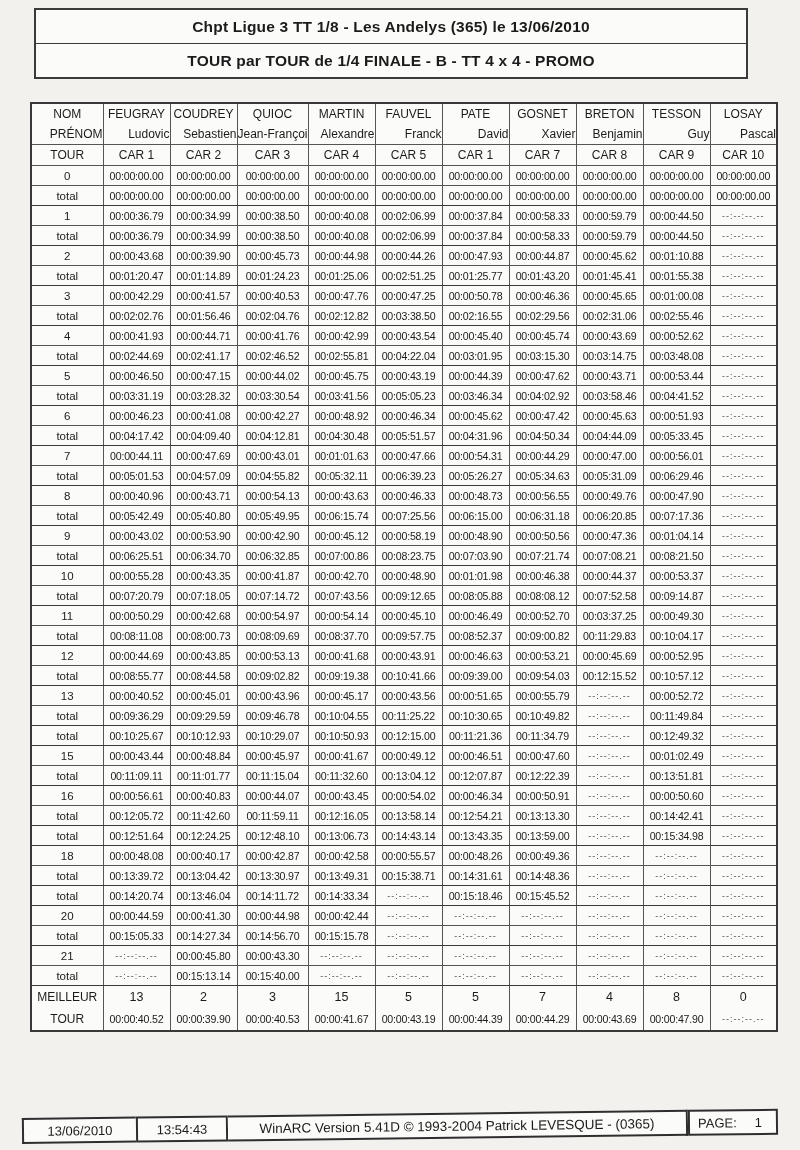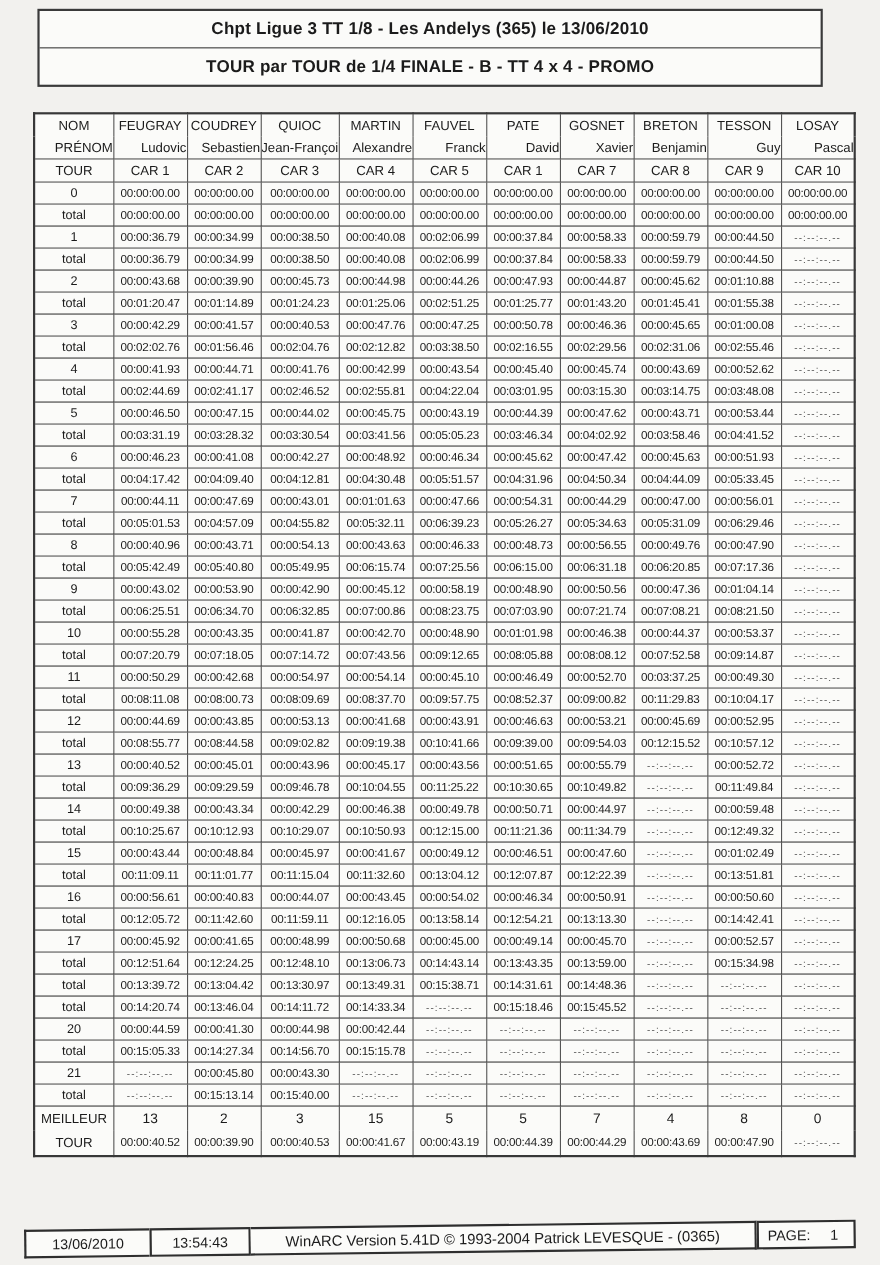--- a/index.html
+++ b/index.html
@@ -476,33 +476,20 @@
         <td>00:09:29.59</td>
         <td>00:09:46.78</td>
         <td>00:10:04.55</td>
         <td>00:11:25.22</td>
         <td>00:10:30.65</td>
         <td>00:10:49.82</td>
         <td class="dash">--:--:--.--</td>
         <td>00:11:49.84</td>
         <td class="dash">--:--:--.--</td>
       </tr>
-      <tr class="lap-row">
-        <td class="rowhead">14</td>
-        <td>00:00:49.38</td>
-        <td>00:00:43.34</td>
-        <td>00:00:42.29</td>
-        <td>00:00:46.38</td>
-        <td>00:00:49.78</td>
-        <td>00:00:50.71</td>
-        <td>00:00:44.97</td>
-        <td class="dash">--:--:--.--</td>
-        <td>00:00:59.48</td>
-        <td class="dash">--:--:--.--</td>
-      </tr>
       <tr class="total-row">
         <td class="rowhead">total</td>
         <td>00:10:25.67</td>
         <td>00:10:12.93</td>
         <td>00:10:29.07</td>
         <td>00:10:50.93</td>
         <td>00:12:15.00</td>
         <td>00:11:21.36</td>
         <td>00:11:34.79</td>
         <td class="dash">--:--:--.--</td>
@@ -554,44 +541,44 @@
         <td>00:11:42.60</td>
         <td>00:11:59.11</td>
         <td>00:12:16.05</td>
         <td>00:13:58.14</td>
         <td>00:12:54.21</td>
         <td>00:13:13.30</td>
         <td class="dash">--:--:--.--</td>
         <td>00:14:42.41</td>
         <td class="dash">--:--:--.--</td>
       </tr>
-      <tr class="lap-row">
-        <td class="rowhead">17</td>
-        <td>00:00:45.92</td>
-        <td>00:00:41.65</td>
-        <td>00:00:48.99</td>
-        <td>00:00:50.68</td>
-        <td>00:00:45.00</td>
-        <td>00:00:49.14</td>
-        <td>00:00:45.70</td>
-        <td class="dash">--:--:--.--</td>
-        <td>00:00:52.57</td>
-        <td class="dash">--:--:--.--</td>
-      </tr>
       <tr class="total-row">
         <td class="rowhead">total</td>
         <td>00:12:51.64</td>
         <td>00:12:24.25</td>
         <td>00:12:48.10</td>
         <td>00:13:06.73</td>
         <td>00:14:43.14</td>
         <td>00:13:43.35</td>
         <td>00:13:59.00</td>
         <td class="dash">--:--:--.--</td>
         <td>00:15:34.98</td>
+        <td class="dash">--:--:--.--</td>
+      </tr>
+      <tr class="lap-row">
+        <td class="rowhead">18</td>
+        <td>00:00:48.08</td>
+        <td>00:00:40.17</td>
+        <td>00:00:42.87</td>
+        <td>00:00:42.58</td>
+        <td>00:00:55.57</td>
+        <td>00:00:48.26</td>
+        <td>00:00:49.36</td>
+        <td class="dash">--:--:--.--</td>
+        <td class="dash">--:--:--.--</td>
         <td class="dash">--:--:--.--</td>
       </tr>
       <tr class="total-row">
         <td class="rowhead">total</td>
         <td>00:13:39.72</td>
         <td>00:13:04.42</td>
         <td>00:13:30.97</td>
         <td>00:13:49.31</td>
         <td>00:15:38.71</td>
         <td>00:14:31.61</td>

